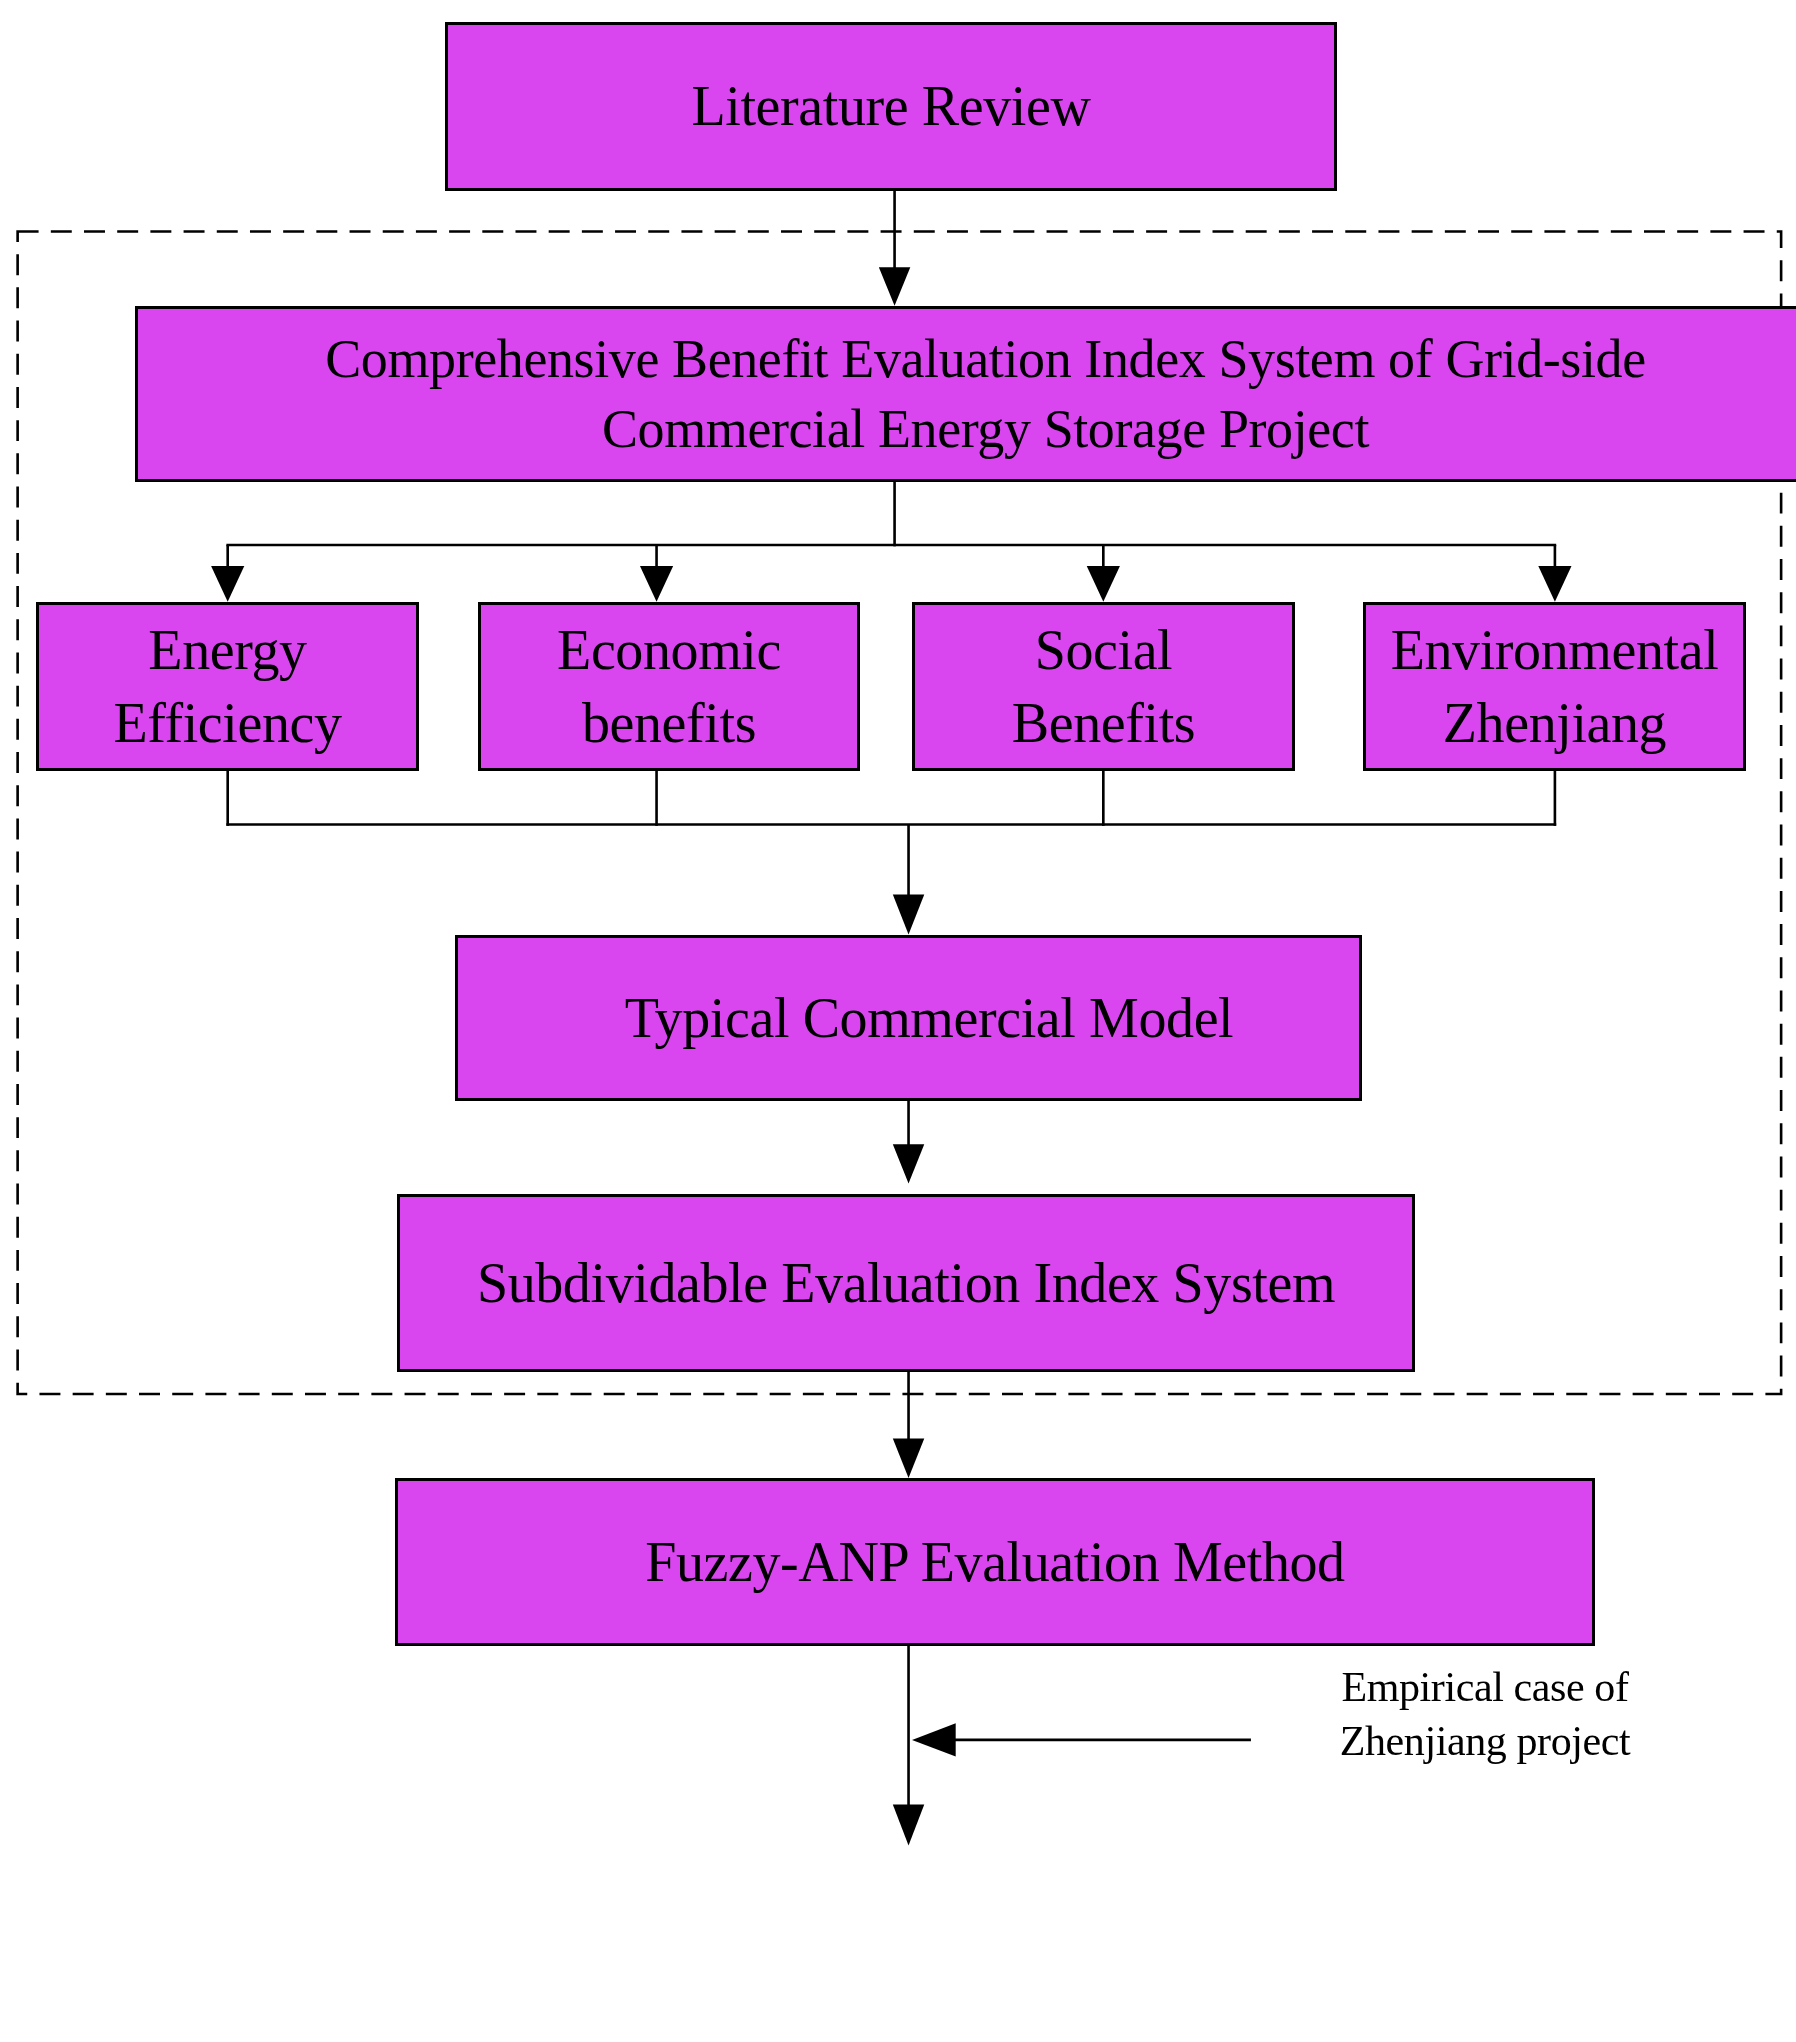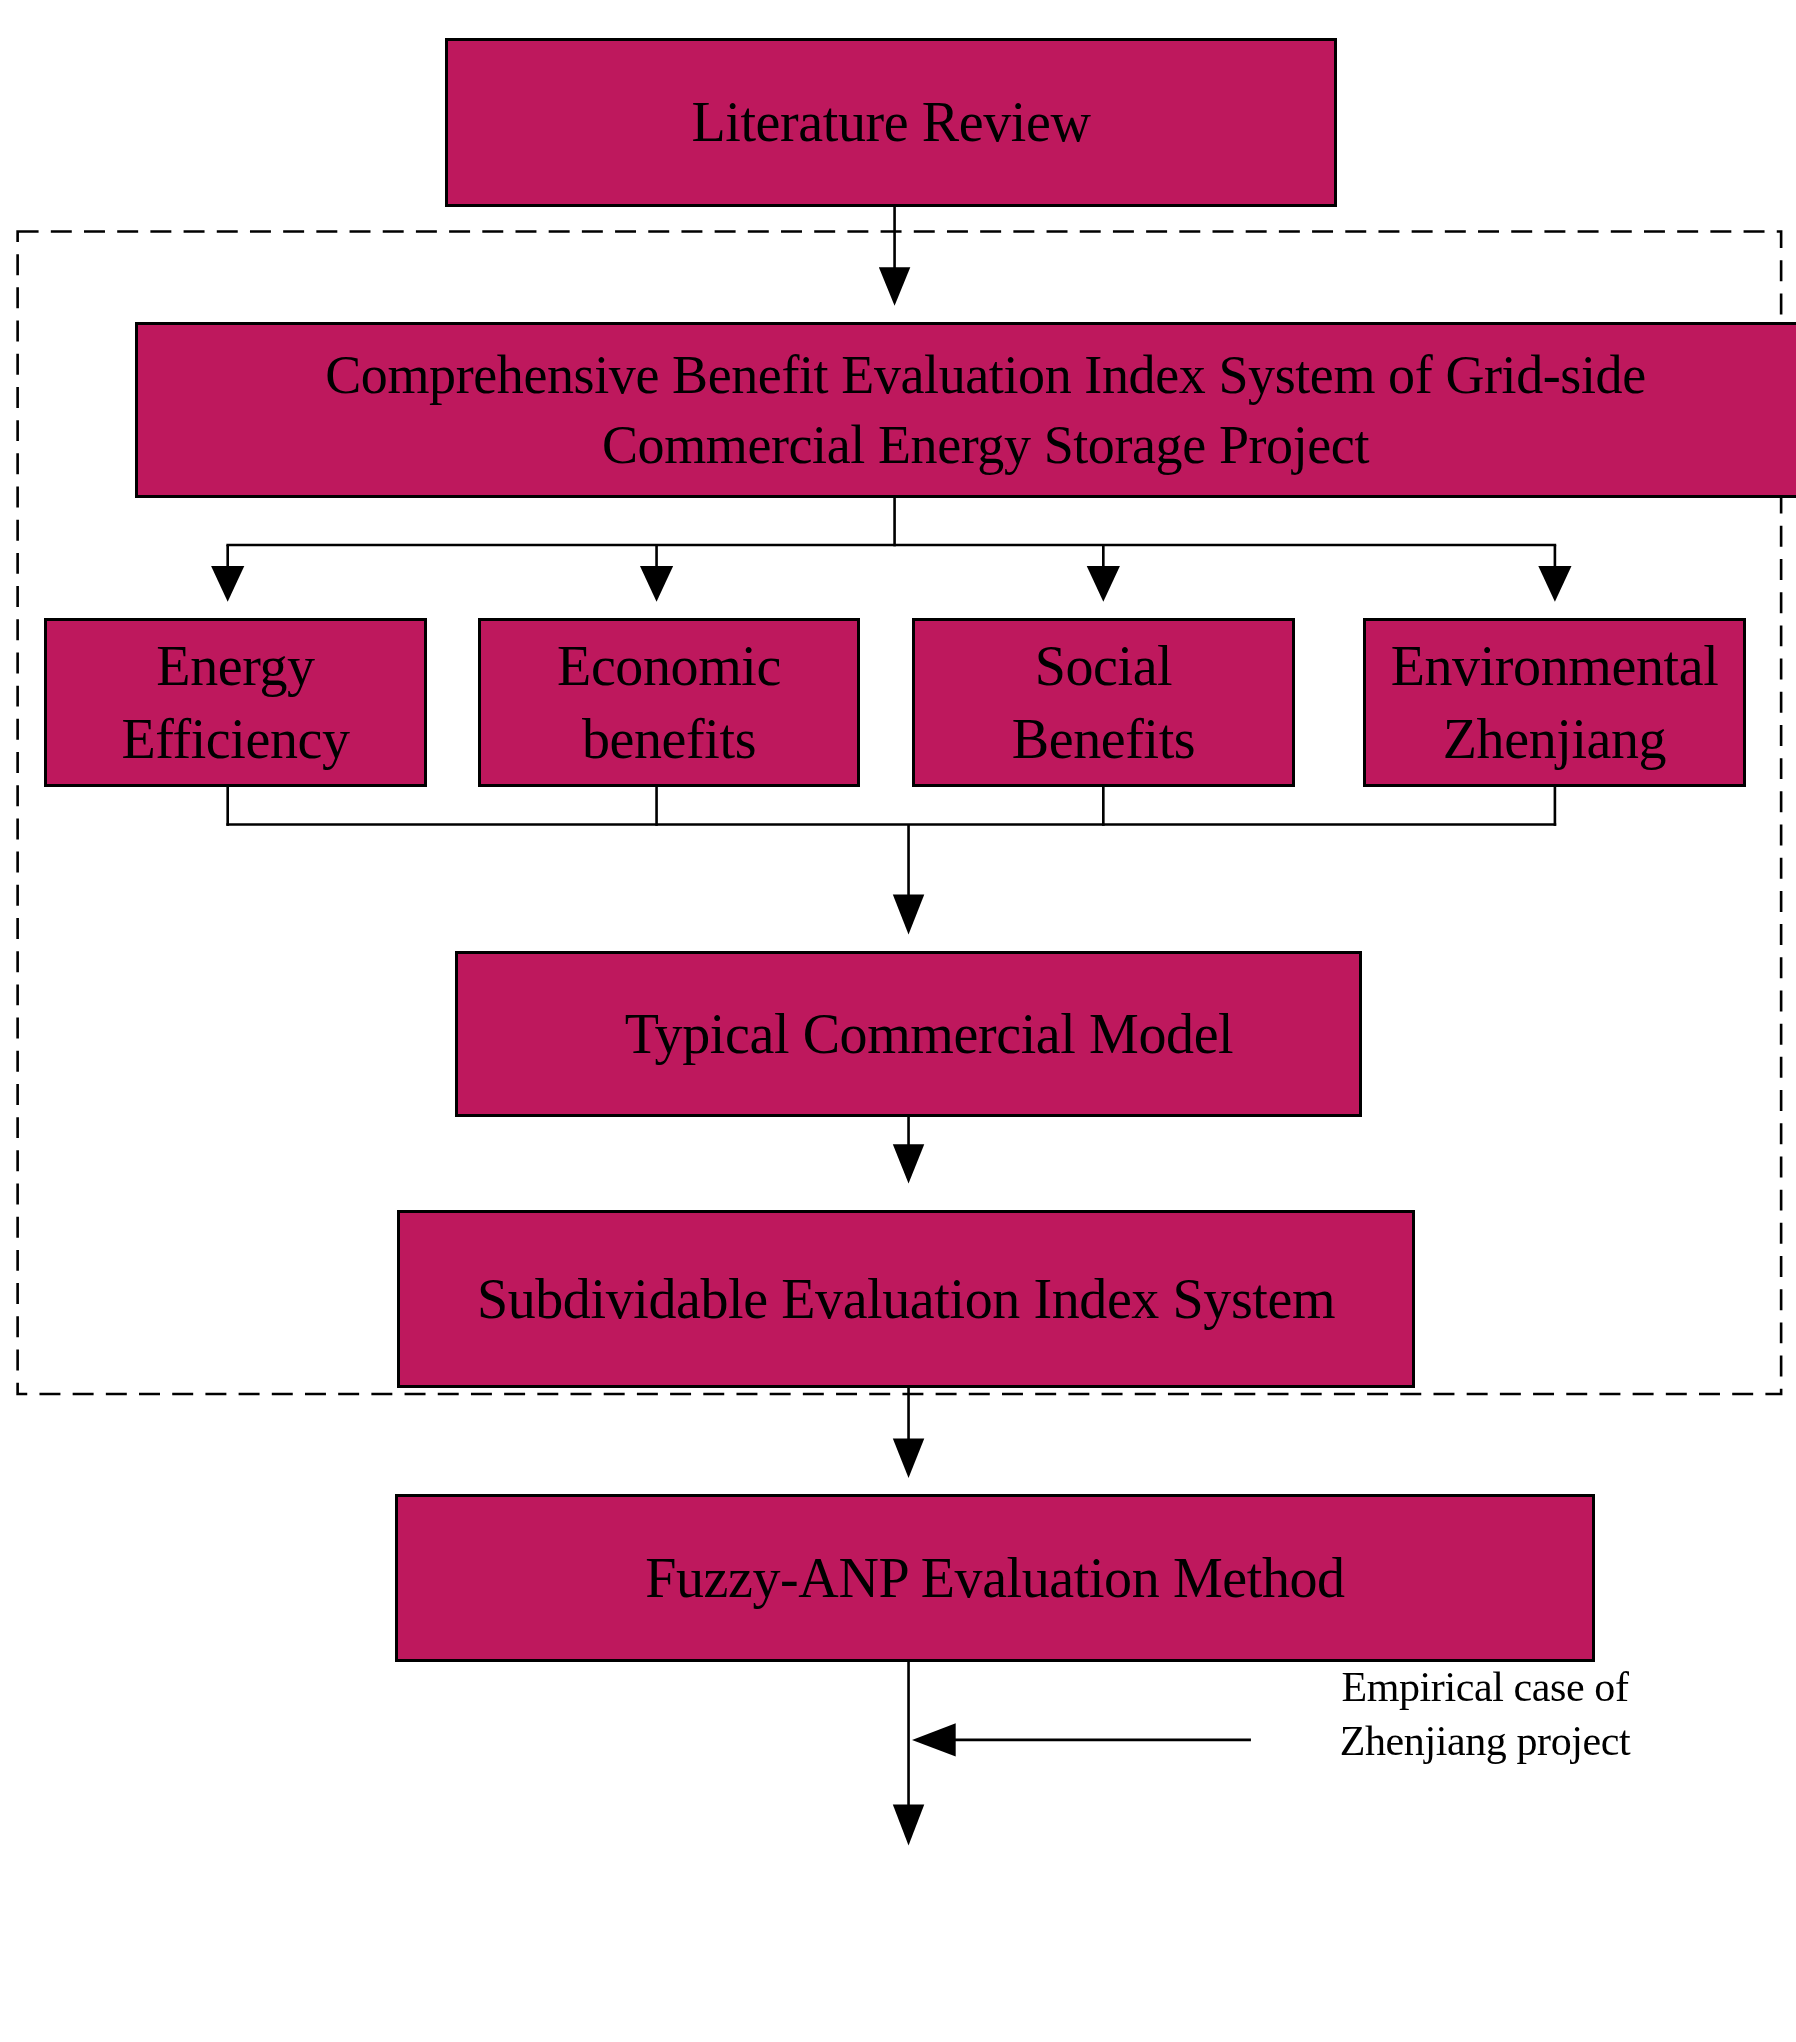--- a/index.html
+++ b/index.html
@@ -10,30 +10,29 @@
     background: #ffffff;
     color: #000000;
     font-family: "Liberation Serif", "DejaVu Serif", serif;
     overflow: hidden;
   }
   .layer { position: absolute; left: 0; top: 0; }
   .box {
     position: absolute;
     box-sizing: border-box;
     border: 3.5px solid #000000;
-    background: #be185d;
+    background: #d946ef;
     display: flex;
     align-items: center;
     justify-content: center;
     text-align: center;
     font-size: 56px;
     line-height: 1.3;
     letter-spacing: -0.4px;
     white-space: pre-line;
-    margin-top: 16px;
   }
   .box--comprehensive { font-size: 54px; }
   .annotation {
     position: absolute;
     font-size: 42px;
     line-height: 1.28;
     letter-spacing: -0.4px;
     text-align: center;
     white-space: pre-line;
   }
@@ -82,21 +81,21 @@
 
     <line x1="1092" y1="1992" x2="1432" y2="1992" stroke="#000000" stroke-width="3"></line>
     <polygon points="1044,1992 1094,1973 1094,2011" fill="#000000"></polygon>
   </svg>
 
   <div class="box" style="left:445px; top:22px; width:892px; height:169px;">Literature Review</div>
 
   <div class="box box--comprehensive" style="left:135px; top:306px; width:1701px; height:176px;">Comprehensive Benefit Evaluation Index System of Grid-side
 Commercial Energy Storage Project</div>
 
-  <div class="box" style="left:44px; top:602px; width:383px; height:169px;">Energy
+  <div class="box" style="left:36px; top:602px; width:383px; height:169px;">Energy
 Efficiency</div>
 
   <div class="box" style="left:478px; top:602px; width:382px; height:169px;">Economic
 benefits</div>
 
   <div class="box" style="left:912px; top:602px; width:383px; height:169px;">Social
 Benefits</div>
 
   <div class="box" style="left:1363px; top:602px; width:383px; height:169px;">Environmental
 Zhenjiang</div>

